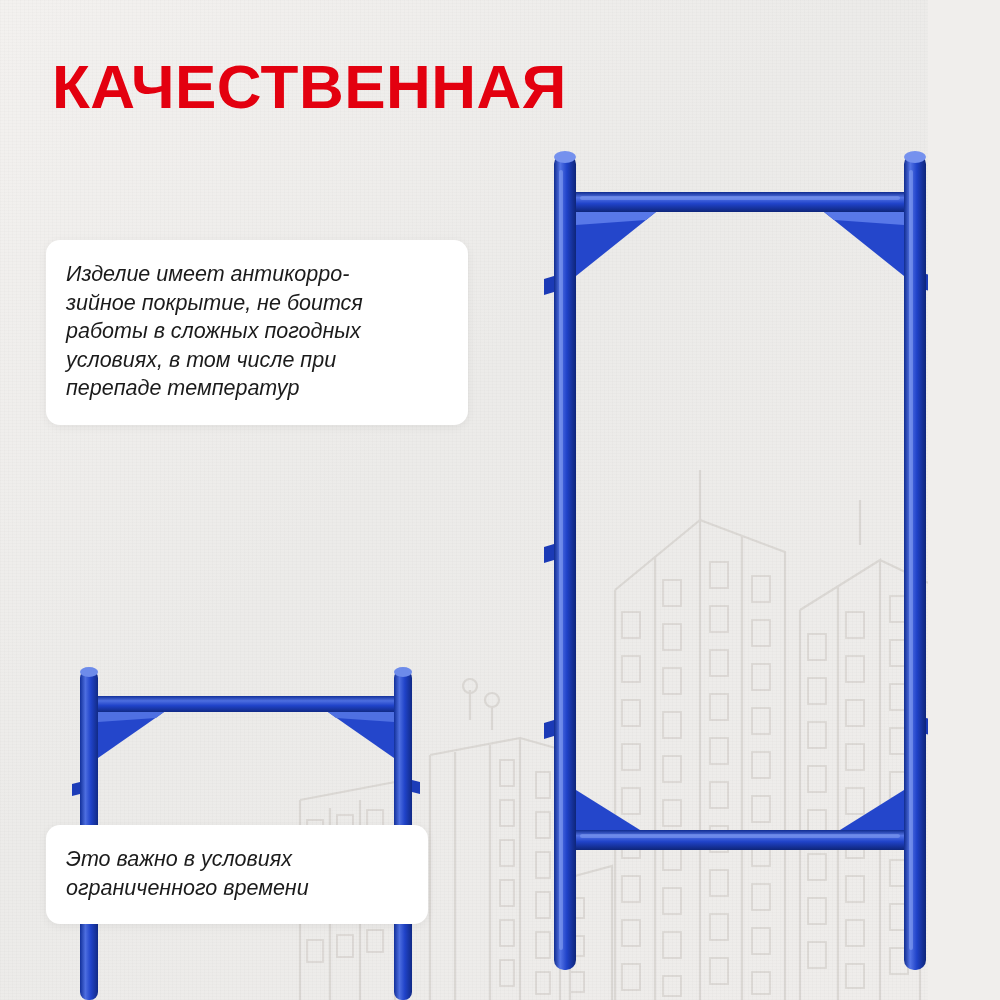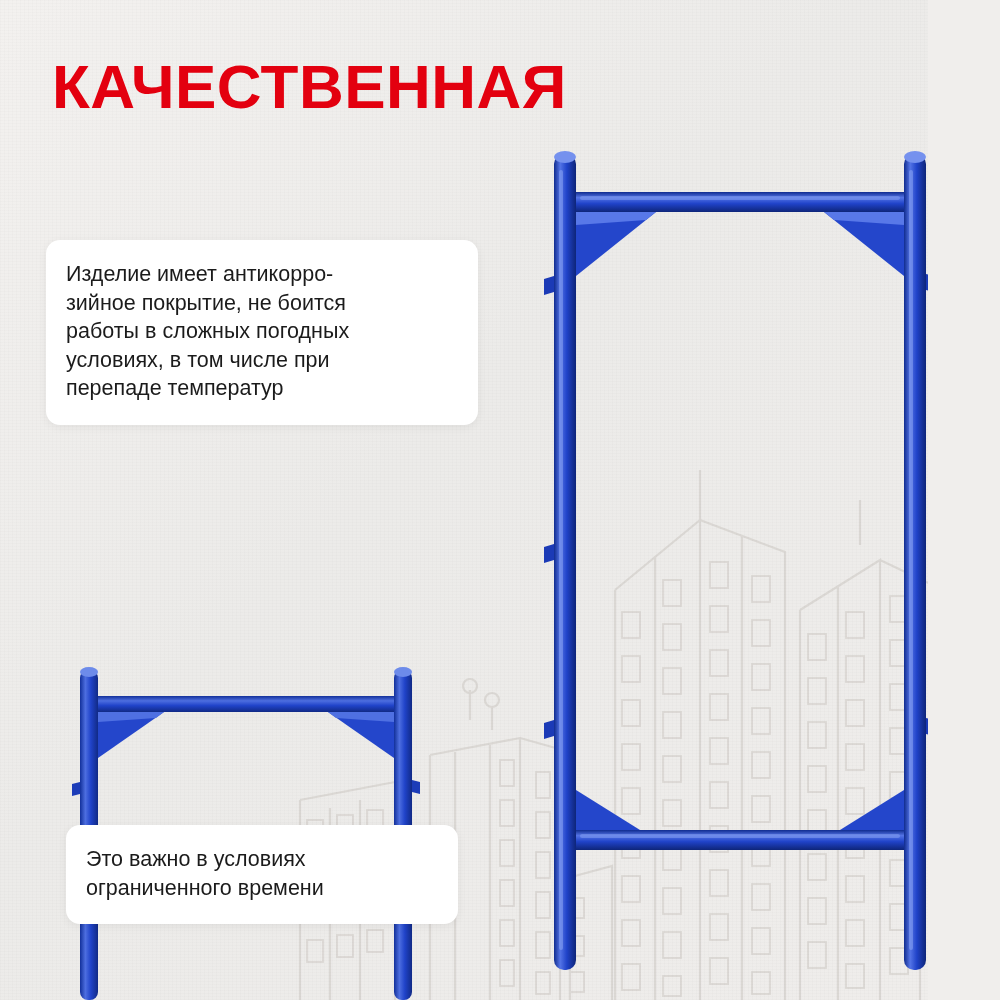--- a/index.html
+++ b/index.html
@@ -55,30 +55,31 @@
     font-family: "Liberation Sans", sans-serif;
     white-space: nowrap;
   }
 
   
   .card {
     position: absolute;
     background: #ffffff;
     border-radius: 14px;
     box-shadow: 0 2px 10px rgba(0,0,0,0.06);
-    padding: 20px 36px 22px 20px;
+    padding: 20px 26px 22px 20px;
     color: #1b1b1b;
     font-size: 21.5px;
     line-height: 1.33;
     font-family: "Liberation Sans", sans-serif;
     white-space: pre-line;
+    font-style: italic;
   }
   #card-1 { left: 46px; top: 240px; width: 376px; }
   #card-2 { left: 46px; top: 466px; width: 334px; }
-  #card-3 { left: 46px; top: 825px; width: 336px; margin-left: 20px; }
+  #card-3 { left: 46px; top: 825px; width: 336px; }
 
   
   .scaffold {
     position: absolute;
     pointer-events: none;
   }
   #scaffold-large { left: 520px; top: 130px; }
   #scaffold-small { left: 60px;  top: 630px; }
 </style>
 </head>

